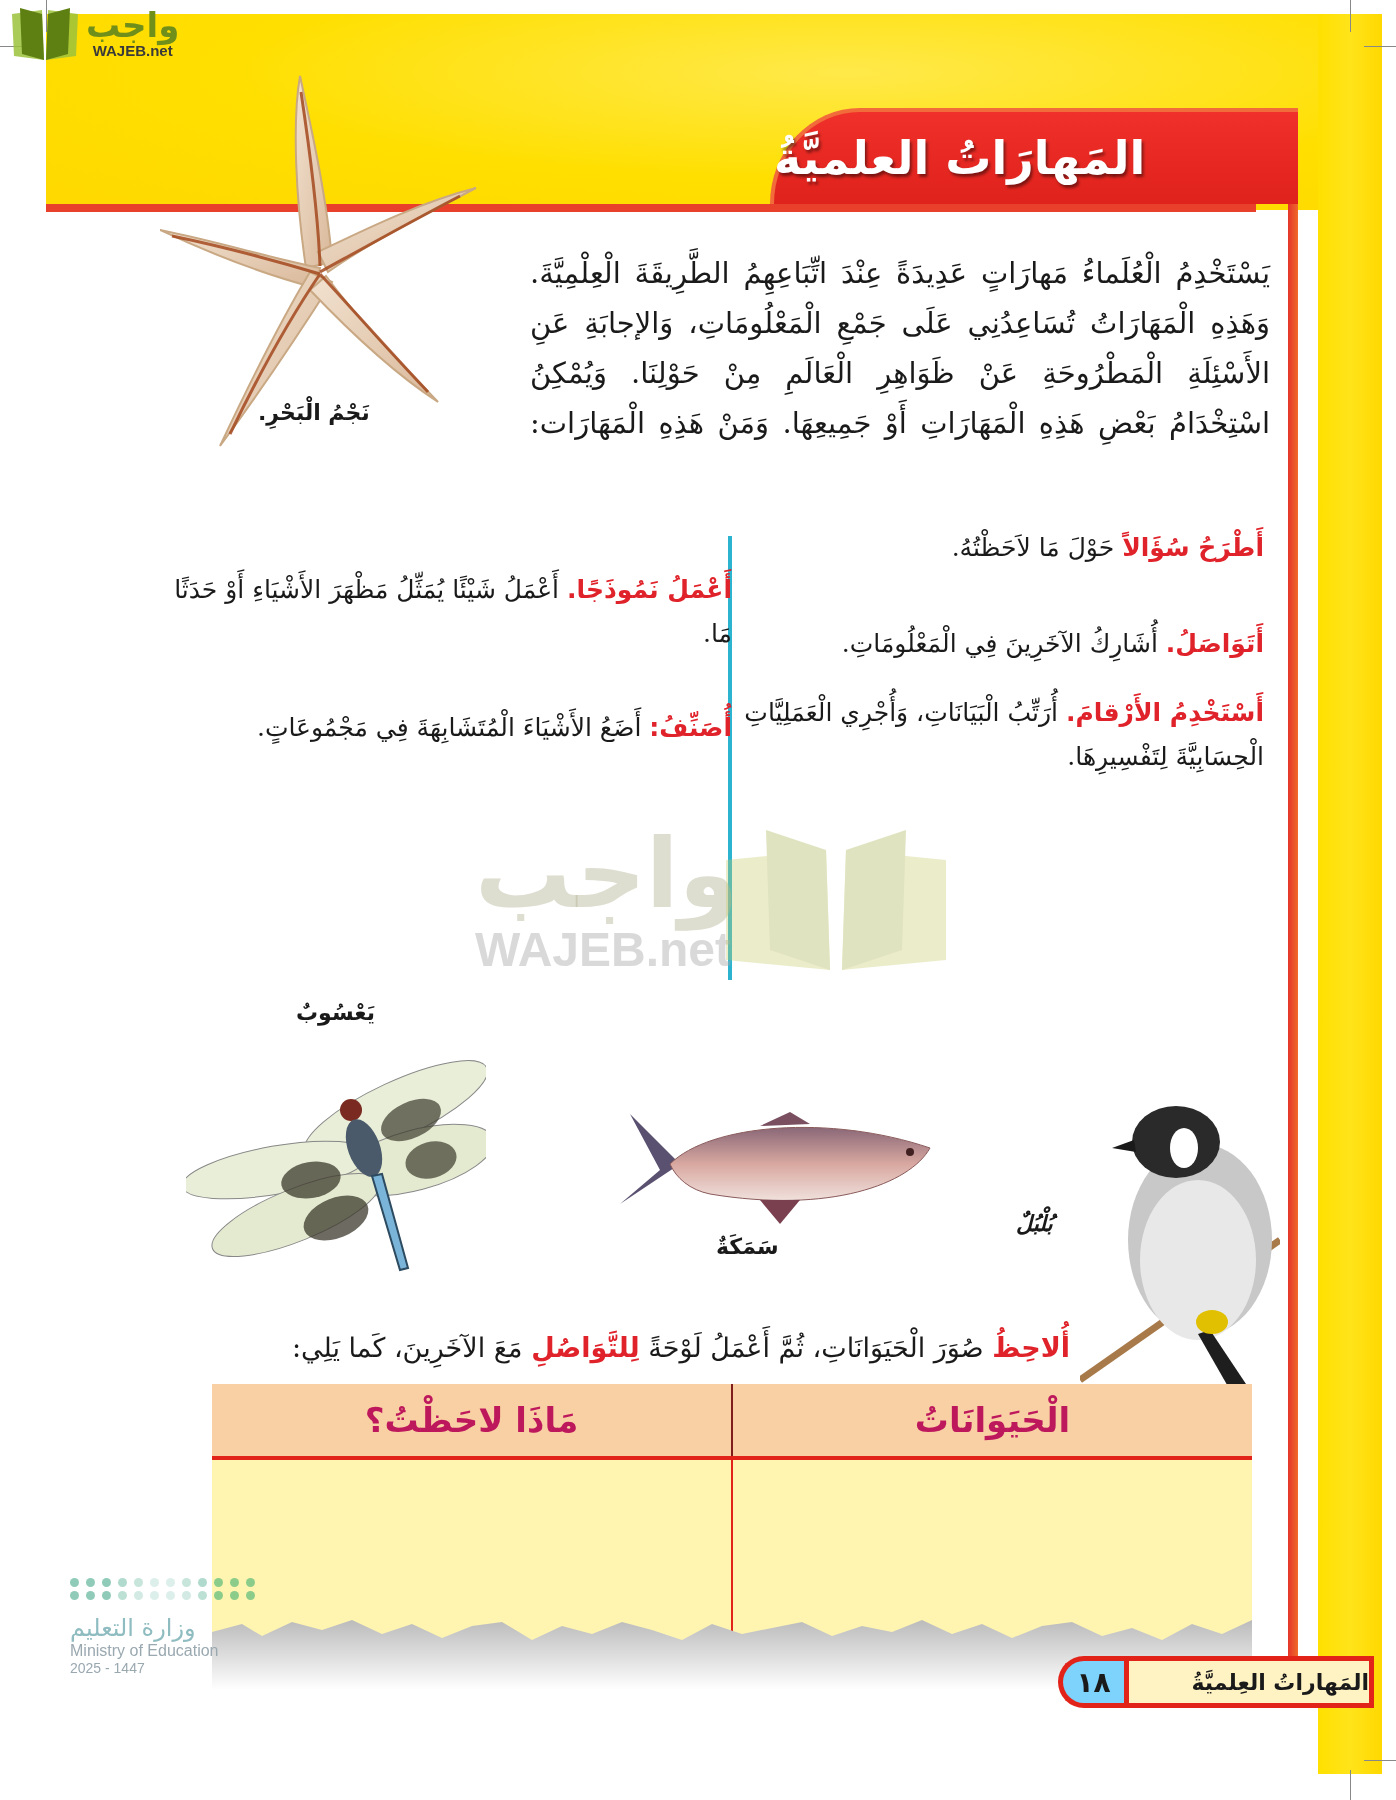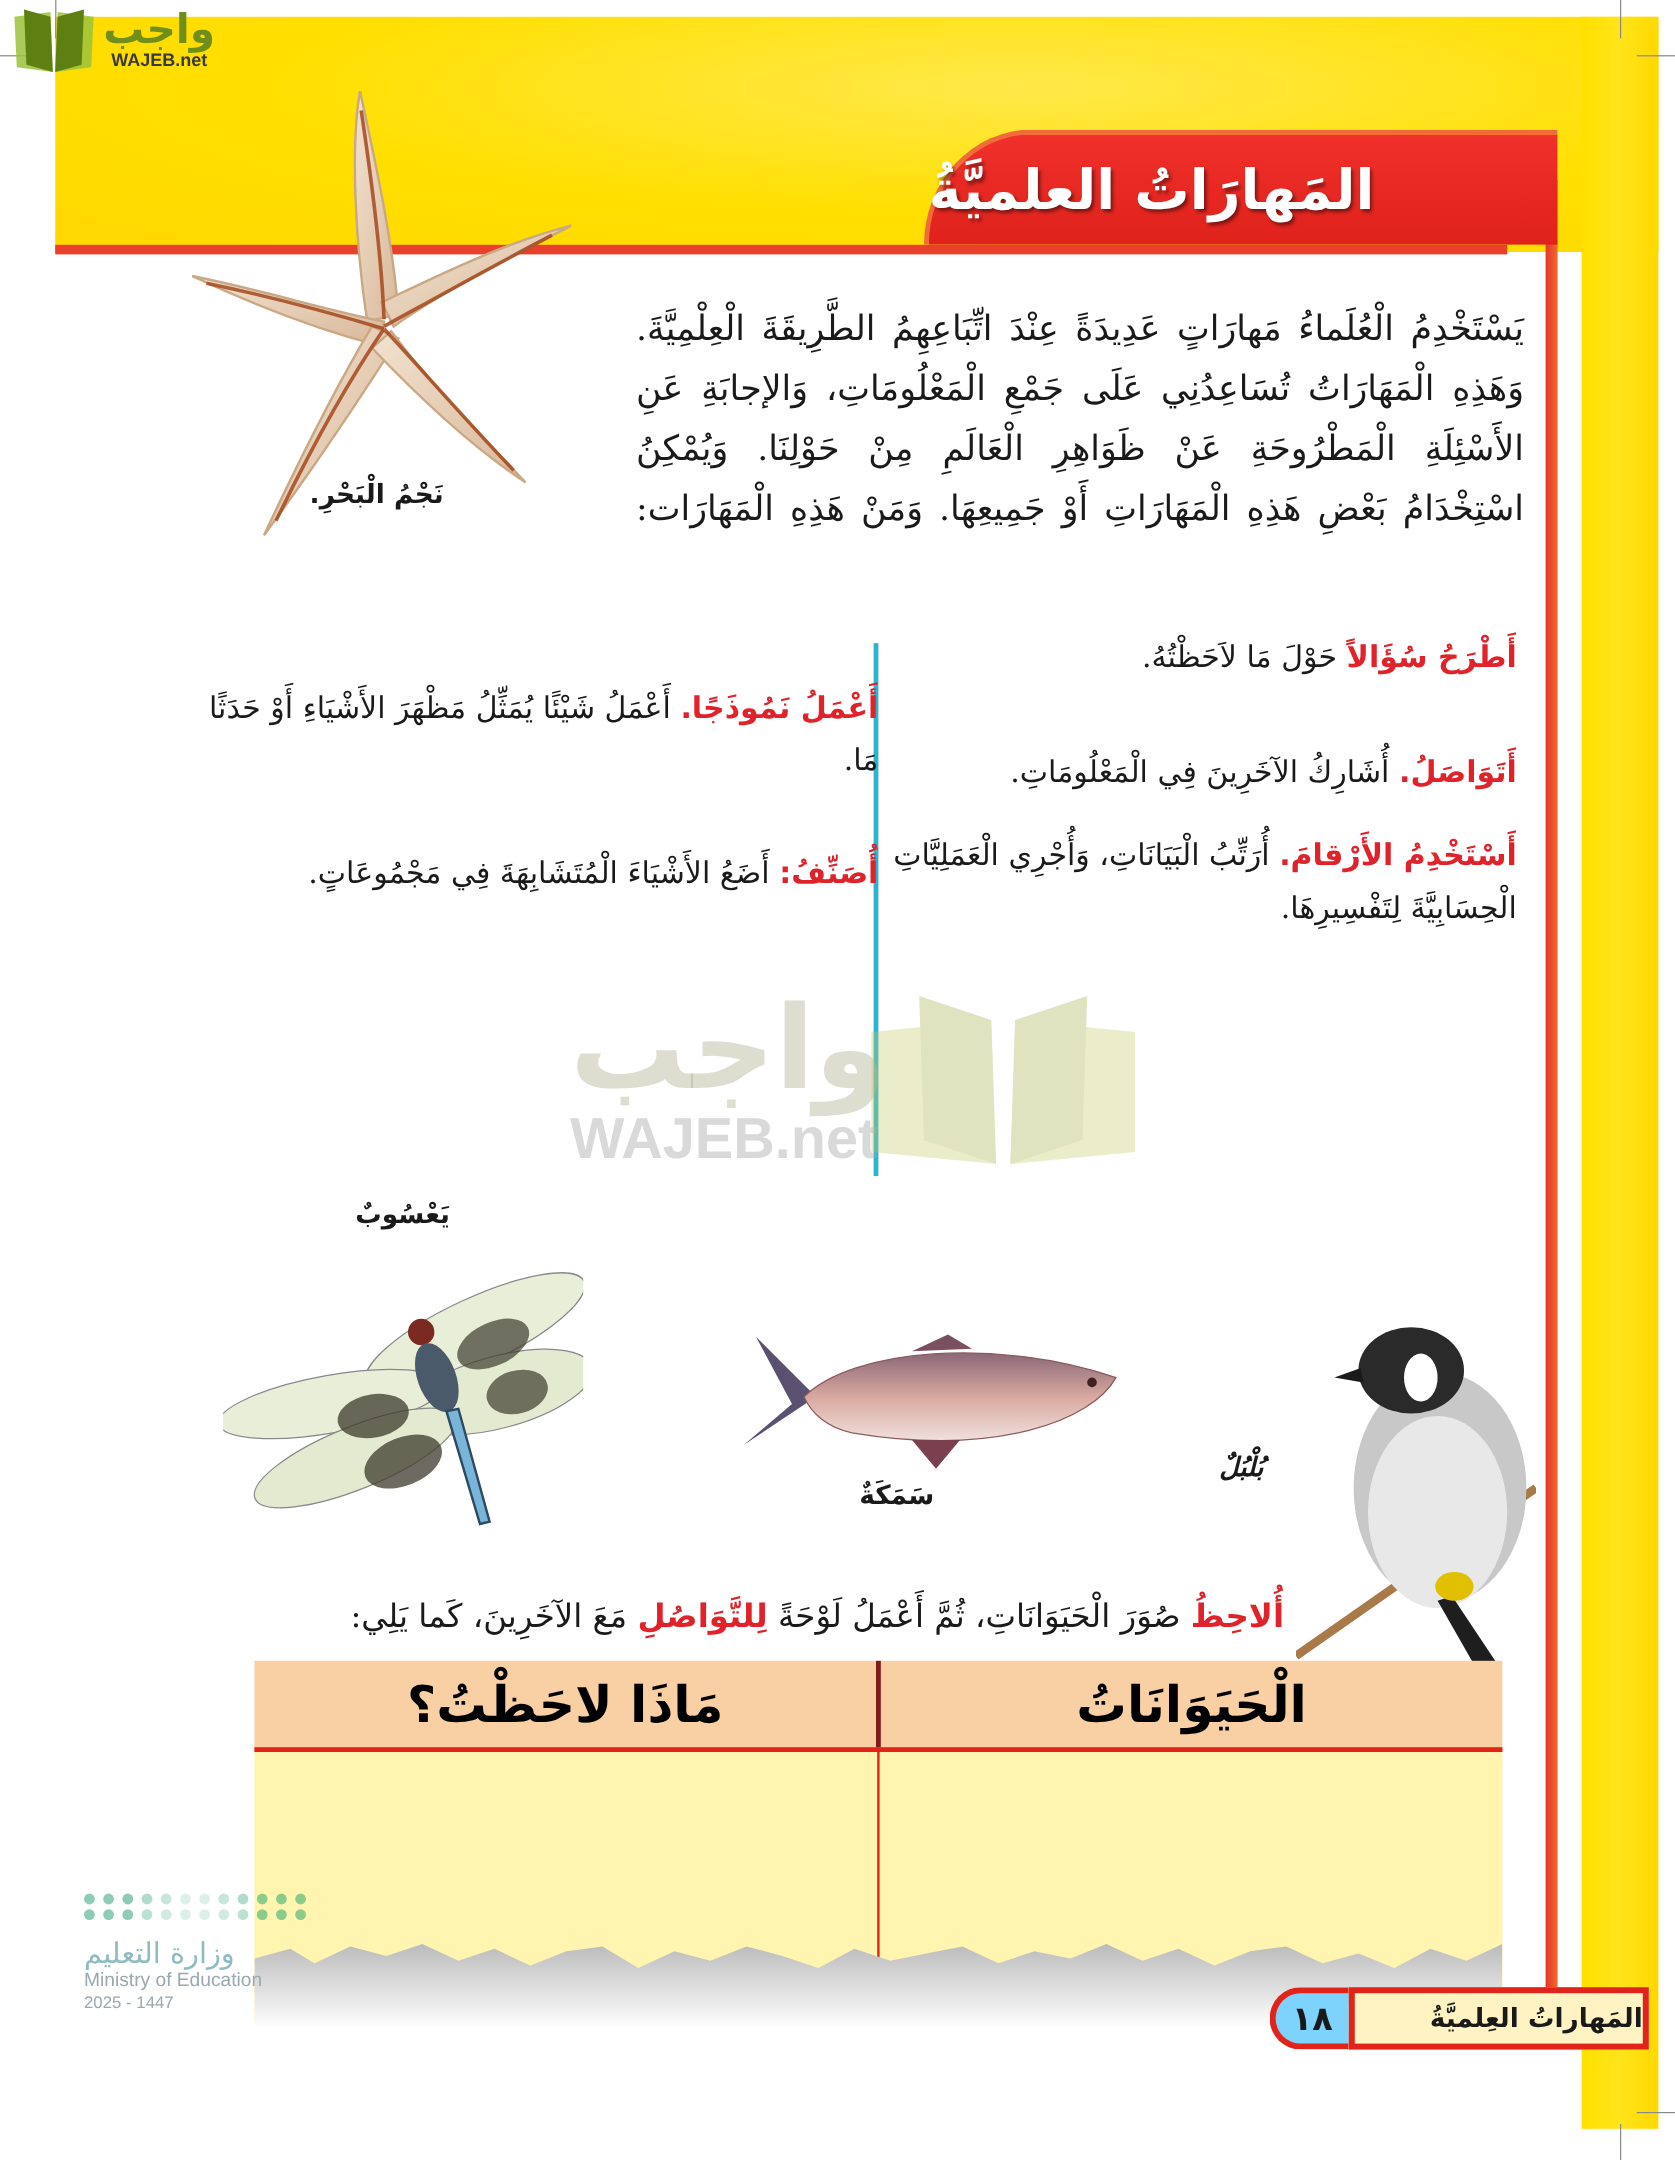--- a/index.html
+++ b/index.html
@@ -91,23 +91,23 @@
 
     
     .obs-table {
       position: absolute; left: 212px; top: 1384px; width: 1040px; height: 300px; direction: rtl;
     }
     .obs-head {
       display: flex; height: 76px; background: #f9d0a4; border-bottom: 4px solid #e2231a;
     }
     .obs-head-cell {
       flex: 1; display: flex; align-items: center; justify-content: center;
-      font-size: 42px; font-weight: bold; color: #000000;
-    }
-    .obs-head-cell.first { border-left: 4px solid #7f1d1d; }
+      font-size: 34px; font-weight: bold; color: #be185d;
+    }
+    .obs-head-cell.first { border-left: 2px solid #7f1d1d; }
     .obs-body { display: flex; height: 224px; background: #fff5b0; }
     .obs-body-cell { flex: 1; }
     .obs-body-cell.first { border-left: 2px solid #e2231a; }
     .torn {
       position: absolute; left: 212px; top: 1620px; width: 1040px; height: 70px;
     }
 
     
     .ministry { position: absolute; left: 70px; top: 1578px; width: 180px; direction: ltr; }
     .min-dots { display: grid; grid-template-columns: repeat(12, 12px); gap: 4px; margin-bottom: 14px; }

